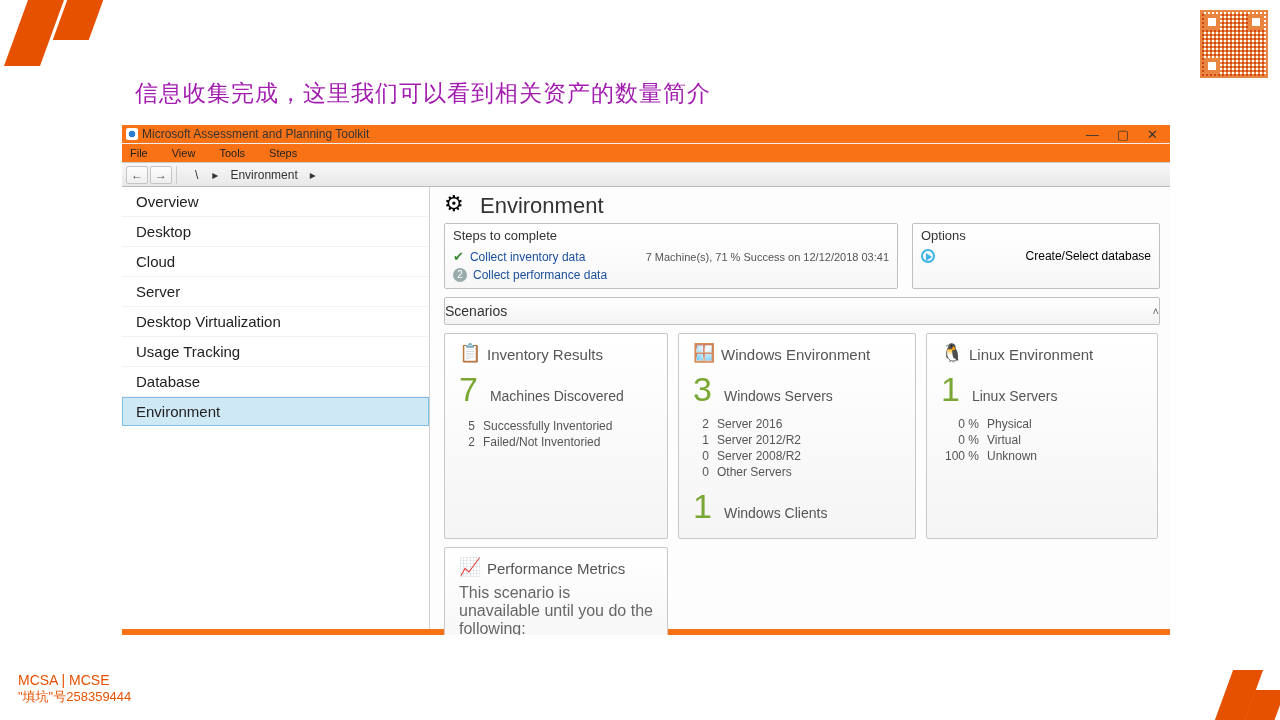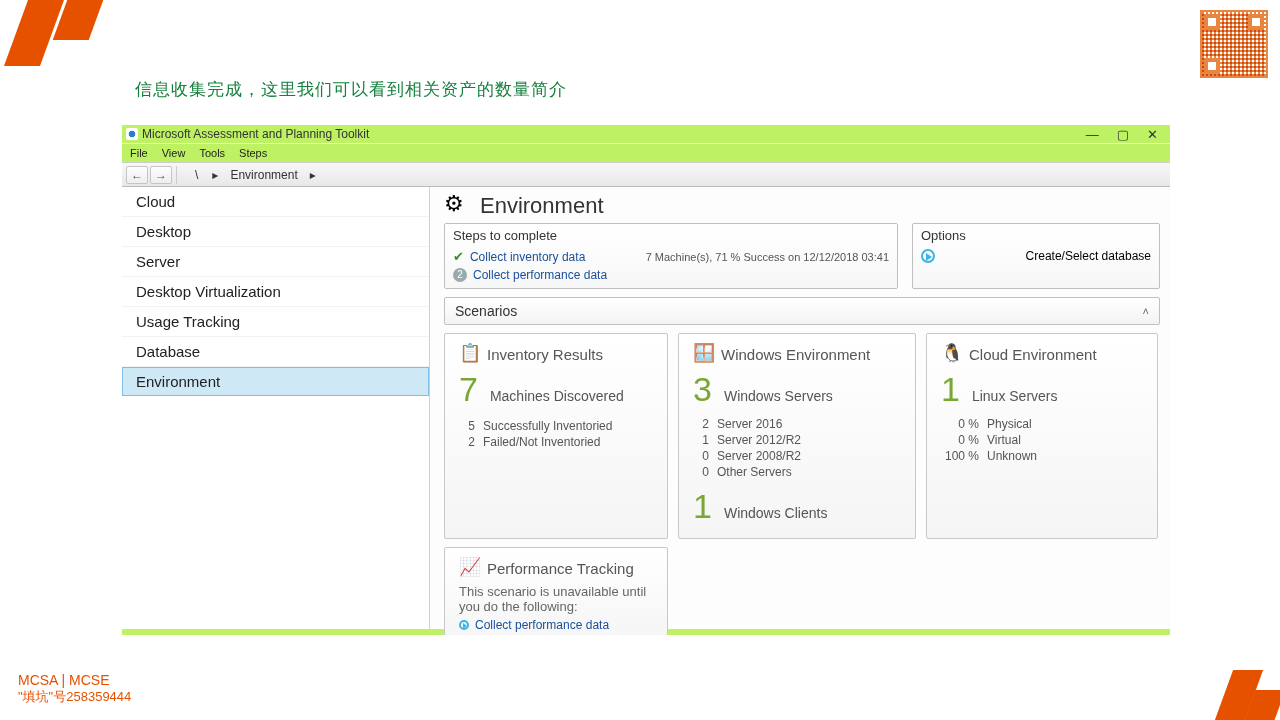--- a/index.html
+++ b/index.html
@@ -9,30 +9,30 @@
 .deco-top { position: absolute; left: 0; top: 0; }
 .deco-top .bar1 { position: absolute; left: 16px; top: 0; width: 36px; height: 66px; background: #e65100; transform: skewX(-20deg); }
 .deco-top .bar2 { position: absolute; left: 60px; top: 0; width: 36px; height: 40px; background: #e65100; transform: skewX(-20deg); }
 .deco-bottom { position: absolute; right: 0; bottom: 0; }
 .deco-bottom .barb1 { position: absolute; right: 26px; bottom: 0; width: 30px; height: 50px; background: #e65100; transform: skewX(-20deg); }
 .deco-bottom .barb2 { position: absolute; right: 0; bottom: 0; width: 30px; height: 30px; background: #e65100; transform: skewX(-20deg); }
 .qr { position: absolute; right: 12px; top: 10px; width: 68px; height: 68px; background: repeating-linear-gradient(90deg,#e88540 0 2px,#fff 2px 4px), repeating-linear-gradient(0deg,#e88540 0 2px,#fff 2px 4px); background-blend-mode: multiply; border: 2px solid #e88540; }
 .qr .c { position: absolute; width: 16px; height: 16px; border: 4px solid #e88540; background: #fff; }
 .qr .c1 { left: 2px; top: 2px; } .qr .c2 { right: 2px; top: 2px; } .qr .c3 { left: 2px; bottom: 2px; }
 
-.slide-title { position: absolute; left: 135px; top: 78px; font-size: 17px; color: #15803d; letter-spacing: 1px; }
+.slide-title { position: absolute; left: 135px; top: 78px; font-size: 23px; color: #a21caf; letter-spacing: 1px; }
 .footer1 { position: absolute; left: 18px; bottom: 32px; font-size: 14px; color: #e65100; }
 .footer2 { position: absolute; left: 18px; bottom: 14px; font-size: 13px; color: #e65100; }
 
 
-.window { position: absolute; left: 122px; top: 125px; width: 1048px; height: 510px; background: #bef264; overflow: hidden; }
+.window { position: absolute; left: 122px; top: 125px; width: 1048px; height: 510px; background: #f97316; overflow: hidden; }
 .titlebar { display: flex; align-items: center; height: 18px; padding: 2px 4px; font-size: 12px; color: #333; }
 .titlebar .icon { width: 12px; height: 12px; margin-right: 4px; display: inline-block; background: radial-gradient(circle,#2b7cd3 40%,#fff 42%); border-radius: 2px; }
 .titlebar .wcontrols { margin-left: auto; display: flex; gap: 18px; font-size: 13px; padding-right: 8px; color: #333; }
-.menubar { display: flex; gap: 14px; padding: 3px 8px; font-size: 11px; color: #222; border-top: 1px solid #eee; border-bottom: 1px solid #ccc; }
+.menubar { display: flex; gap: 24px; padding: 3px 8px; font-size: 11px; color: #222; border-top: 1px solid #eee; border-bottom: 1px solid #ccc; }
 .navbar { display: flex; align-items: center; height: 24px; background: linear-gradient(#f7f7f7,#e8e8e8); border-bottom: 1px solid #bbb; padding: 0 4px; font-size: 12px; }
 .navbar .arrow { width: 22px; height: 18px; border: 1px solid #c5c5c5; background: linear-gradient(#fdfdfd,#eee); border-radius: 2px; line-height: 16px; text-align: center; color: #555; }
 .navbar .sep { width: 1px; height: 18px; background: #ccc; margin: 0 4px; }
 .navbar .crumb { color: #333; }
 
 .body { display: flex; height: calc(100% - 68px); background: #fff; }
 .sidebar { width: 308px; border-right: 1px solid #d0d0d0; background: #fff; }
 .sidebar .item { padding: 6px 14px; font-size: 15px; color: #222; cursor: default; border-bottom: 1px solid #f2f2f2; }
 .sidebar .item.selected { background: #cfe8f6; border: 1px solid #7fbfe5; padding: 5px 13px; }
 
@@ -48,38 +48,38 @@
 .steps .line { display: flex; align-items: center; font-size: 12px; padding: 2px 8px; }
 .steps .lnk { color: #1a4f9c; }
 .steps .ok { color: #3a8a2f; margin-right: 6px; font-size: 13px; }
 .steps .num { width: 14px; height: 14px; border-radius: 50%; background: #9aa; color: #fff; font-size: 10px; text-align: center; line-height: 14px; margin-right: 6px; }
 .steps .status { margin-left: auto; color: #555; font-size: 11px; }
 .options { width: 248px; }
 .options .line { display: flex; align-items: center; font-size: 12px; padding: 2px 8px 6px; justify-content: space-between; }
 .options .play { width: 14px; height: 14px; border-radius: 50%; border: 2px solid #3cb4e6; display: inline-block; margin-right: 6px; position: relative; }
 .options .play::after { content: ""; position: absolute; left: 3px; top: 2px; border-left: 6px solid #3cb4e6; border-top: 4px solid transparent; border-bottom: 4px solid transparent; }
 
-.scen-head { display: flex; align-items: center; border: 1px solid #c0c0c0; border-radius: 2px; padding: 5px 10px; margin-top: 8px; font-size: 14px; color: #333; background: linear-gradient(#fff,#f3f3f3); }
+.scen-head { display: flex; align-items: center; border: 1px solid #c0c0c0; border-radius: 2px; padding: 5px 0; margin-top: 8px; font-size: 14px; color: #333; background: linear-gradient(#fff,#f3f3f3); }
 .scen-head .chev { margin-left: auto; color: #666; font-size: 11px; }
 
 .cards { display: flex; gap: 10px; margin-top: 8px; }
 .card { border: 1px solid #c8c8c8; border-radius: 2px; background: linear-gradient(#fff,#f5f5f5); padding: 10px 14px 12px; }
 .card .ctitle { display: flex; align-items: center; gap: 8px; font-size: 15px; color: #555; margin-bottom: 6px; }
 .card .cicon { width: 20px; height: 20px; font-size: 18px; line-height: 18px; }
 .big { color: #7aa733; font-size: 34px; font-weight: 300; }
 .big-row { display: flex; align-items: baseline; gap: 12px; }
 .big-label { font-size: 14px; color: #555; }
 .sub { font-size: 12px; color: #555; margin-top: 2px; }
 .sub-row { display: flex; gap: 8px; }
 .sub-row .n { width: 16px; text-align: right; }
 .card-inv { width: 224px; }
 .card-win { width: 238px; }
 .card-lin { width: 232px; }
 .card-perf { width: 224px; margin-top: 8px; padding-bottom: 10px; }
-.card-perf .desc { font-size: 13px; color: #666; margin: 4px 0; }
+.card-perf .desc { font-size: 16px; color: #666; margin: 4px 0; }
 .card-perf .mini { display: flex; align-items: center; gap: 6px; font-size: 12px; }
 .mini .circ { width: 10px; height: 10px; border-radius: 50%; border: 2px solid #3cb4e6; display: inline-block; position: relative; }
 .mini .circ::after { content: ""; position: absolute; left: 2px; top: 1px; border-left: 4px solid #3cb4e6; border-top: 3px solid transparent; border-bottom: 3px solid transparent; }
 </style>
 </head>
 <body>
 
 <div class="deco-top">
     <div class="bar1"></div>
     <div class="bar2"></div>
@@ -119,22 +119,23 @@
     <div class="arrow" style="margin-left:2px">→</div>
     <div class="sep"></div>
     <span class="crumb" style="margin:0 14px">\</span>
     <span class="crumb">▸</span>
     <span class="crumb" style="margin:0 12px">Environment</span>
     <span class="crumb">▸</span>
   </div>
 
   <div class="body">
     <div class="sidebar">
+      <div class="item">Overview</div>
+      <div class="item">Desktop</div>
       <div class="item">Cloud</div>
-      <div class="item">Desktop</div>
       <div class="item">Server</div>
       <div class="item">Desktop Virtualization</div>
       <div class="item">Usage Tracking</div>
       <div class="item">Database</div>
       <div class="item selected">Environment</div>
     </div>
 
     <div class="content">
       <div class="page-head">
         <span class="picon">⚙</span>
@@ -215,21 +216,21 @@
             </div>
           <div class="big-row" style="margin-top:8px">
               <span class="big">1</span>
               <span class="big-label">Windows Clients</span>
             </div>
         </div>
 
         <div class="card card-lin">
           <div class="ctitle">
               <span class="cicon">🐧</span>
-              <span>Cloud Environment</span>
+              <span>Linux Environment</span>
             </div>
           <div class="big-row">
               <span class="big">1</span>
               <span class="big-label">Linux Servers</span>
             </div>
           <div class="sub sub-row" style="margin-top:8px">
               <span class="n" style="width:38px">0 %</span>
               <span>Physical</span>
             </div>
           <div class="sub sub-row">
@@ -239,21 +240,21 @@
           <div class="sub sub-row">
               <span class="n" style="width:38px">100 %</span>
               <span>Unknown</span>
             </div>
         </div>
       </div>
 
       <div class="card card-perf">
         <div class="ctitle">
             <span class="cicon" style="color:#4caf50">📈</span>
-            <span>Performance Tracking</span>
+            <span>Performance Metrics</span>
           </div>
         <div class="desc">This scenario is unavailable until you do the following:</div>
         <div class="mini">
             <span class="circ"></span>
             <span class="lnk" style="color:#1a4f9c">Collect performance data</span>
           </div>
       </div>
     </div>
   </div>
 </div>

